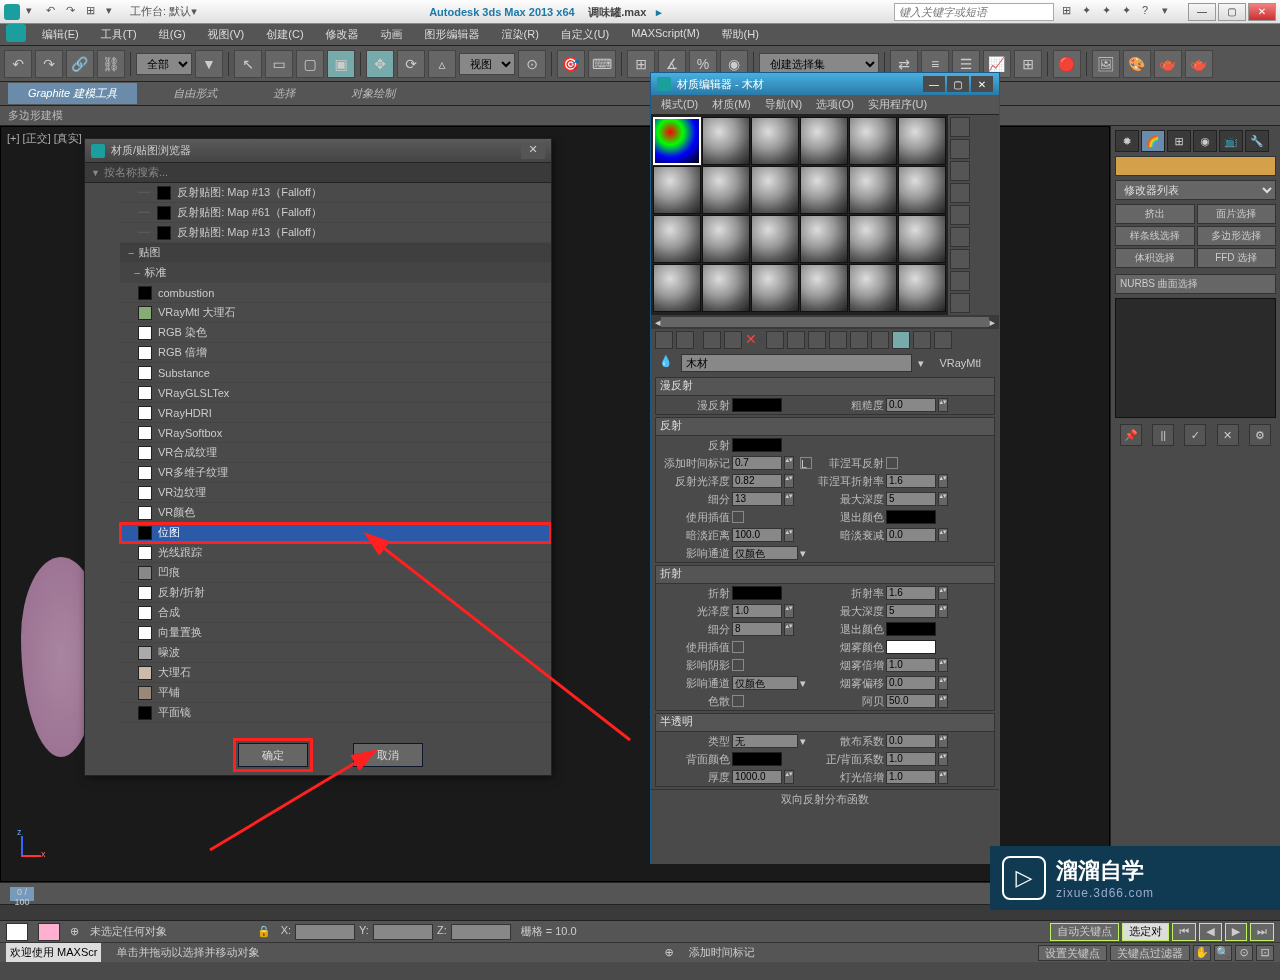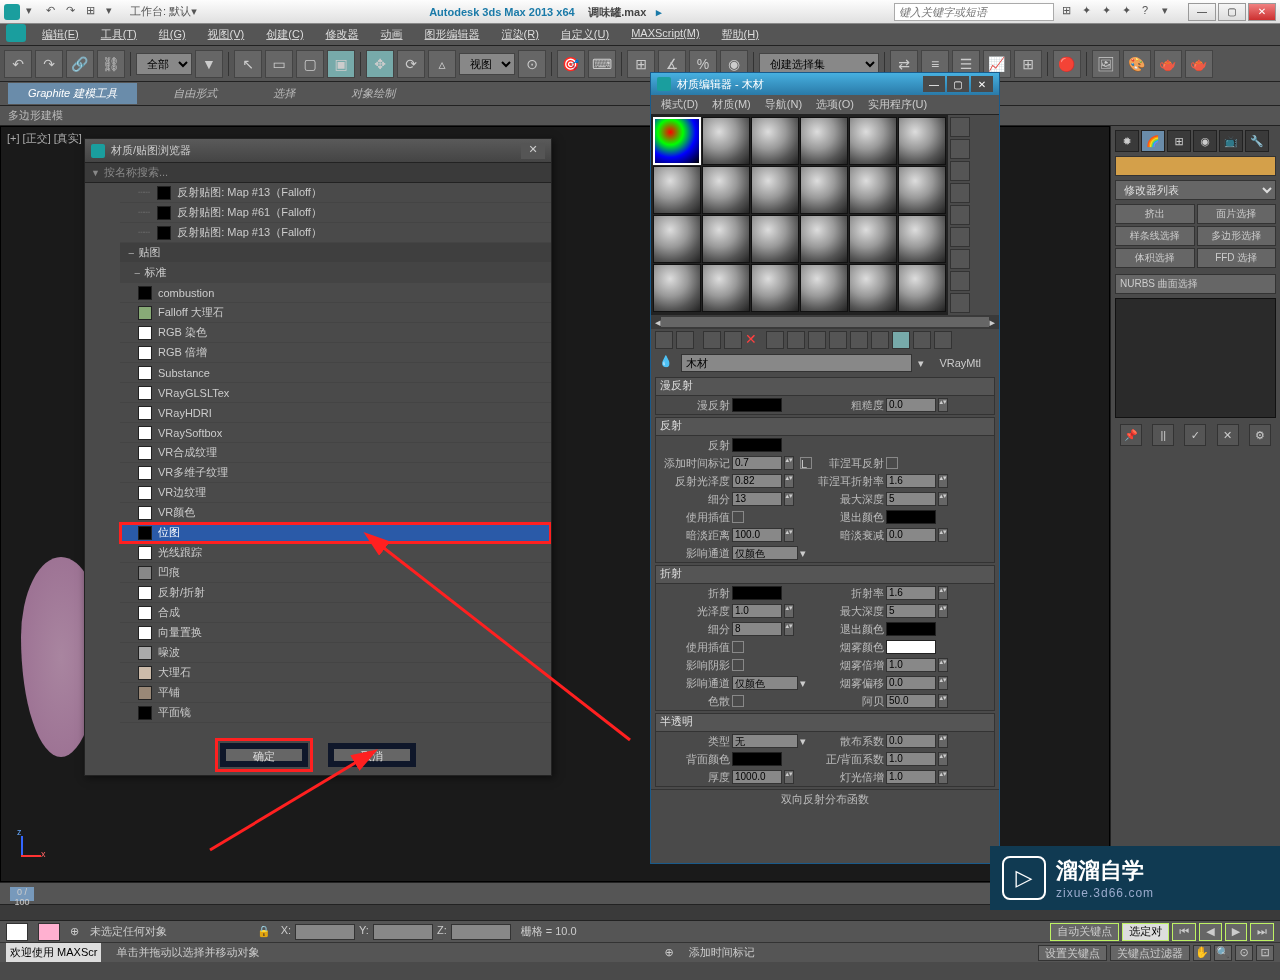--- a/index.html
+++ b/index.html
@@ -11,21 +11,21 @@
 .titlebar .tb-icons { display: flex; gap: 4px; }
 .titlebar .tb-icons span { width: 16px; height: 16px; display: inline-block; color: #555; }
 .titlebar .title-center { flex: 1; text-align: center; color: #1a7aa8; font-weight: bold; font-size: 13px; }
 .titlebar .title-doc { color: #444; margin-left: 10px; }
 .titlebar .search-box { width: 160px; height: 18px; border: 1px solid #aaa; background: #fff; padding: 0 4px; color: #888; font-style: italic; }
 .titlebar .win-controls { display: flex; gap: 2px; margin-left: 10px; }
 .titlebar .win-controls span { width: 28px; height: 18px; background: linear-gradient(#f5f5f5,#ddd); border: 1px solid #999; display: flex; align-items: center; justify-content: center; color: #333; font-size: 10px; }
 .titlebar .win-controls .close { background: linear-gradient(#f08080,#cc3030); color: #fff; }
 
 
-.menubar { height: 22px; background: #555555; display: flex; align-items: stretch; padding: 0 6px; gap: 2px; border-bottom: 1px solid #222; text-decoration: underline; }
+.menubar { height: 22px; background: #555555; display: flex; align-items: stretch; padding: 0 6px; gap: 2px; border-bottom: 1px solid #222; }
 .menubar span { padding: 3px 10px; color: #ddd; cursor: default; }
 
 
 .toolbar { height: 36px; background: #555555; display: flex; align-items: center; padding: 2px 4px; gap: 3px; border-bottom: 1px solid #222; }
 .toolbar .tbtn { width: 28px; height: 28px; background: #666; border: 1px solid #444; display: flex; align-items: center; justify-content: center; font-size: 14px; }
 .toolbar .tsep { width: 1px; height: 24px; background: #333; margin: 0 2px; }
 .toolbar .tsel { height: 22px; background: #888; border: 1px solid #444; padding: 0 6px; }
 
 
 .subtoolbar { height: 24px; background: #555555; display: flex; align-items: center; padding: 0 8px; gap: 16px; border-bottom: 1px solid #222; }
@@ -64,21 +64,21 @@
 .browser .row { height: 20px; display: flex; align-items: center; padding: 0 8px 0 18px; border-bottom: 1px solid #444; }
 .browser .row .dots { color: #666; margin-right: 8px; letter-spacing: -1px; }
 .browser .row .sw { width: 14px; height: 14px; border: 1px solid #222; margin-right: 6px; }
 .browser .row.section { background: #3f3f3f; padding-left: 8px; }
 .browser .row.section::before { content: "−"; margin-right: 4px; color: #aaa; }
 .browser .row.subsection { background: #444; padding-left: 14px; }
 .browser .row.subsection::before { content: "−"; margin-right: 4px; color: #aaa; }
 .browser .row.selected { background: #2a5aa8; color: #fff; }
 .browser .row.hlbox { outline: 3px solid #ff2020; outline-offset: -2px; }
 .browser .btns { height: 40px; display: flex; align-items: center; justify-content: center; gap: 20px; }
-.browser .btns button { width: 88px; height: 24px; background: #666; border: 6px solid #0f172a; color: #ddd; }
+.browser .btns button { width: 70px; height: 24px; background: #666; border: 1px solid #0f172a; color: #ddd; margin-left: 25px; }
 .browser .btns button.hl { outline: 3px solid #ff2020; outline-offset: 2px; }
 
 
 .matedit { position: absolute; left: 650px; top: 72px; width: 350px; height: 792px; background: #4a4a4a; border: 1px solid #1a5a8a; z-index: 20; }
 .matedit .dlg-title { height: 22px; background: linear-gradient(#47b0e0,#2a7aa8); display: flex; align-items: center; padding: 0 6px; color: #fff; }
 .matedit .dlg-title .icon { width: 14px; height: 14px; background: #1a9e9e; border-radius: 2px; margin-right: 6px; }
 .matedit .dlg-title .wc { margin-left: auto; display: flex; gap: 2px; }
 .matedit .dlg-title .wc span { width: 22px; height: 16px; background: #4a4a4a; display: flex; align-items: center; justify-content: center; font-size: 10px; }
 .matedit .menu { height: 20px; background: #555; display: flex; gap: 2px; padding: 0 4px; border-bottom: 1px solid #222; }
 .matedit .menu span { padding: 2px 6px; color: #ccc; }
@@ -346,21 +346,21 @@
       </div>
     <div class="row subsection">
         <span>标准</span>
       </div>
     <div class="row">
         <span class="sw" style="background:#000"></span>
         <span>combustion</span>
       </div>
     <div class="row">
         <span class="sw" style="background:#8a7"></span>
-        <span>Falloff 大理石</span>
+        <span>VRayMtl 大理石</span>
       </div>
     <div class="row">
         <span class="sw" style="background:#fff"></span>
         <span>RGB 染色</span>
       </div>
     <div class="row">
         <span class="sw" style="background:#fff"></span>
         <span>RGB 倍增</span>
       </div>
     <div class="row">

